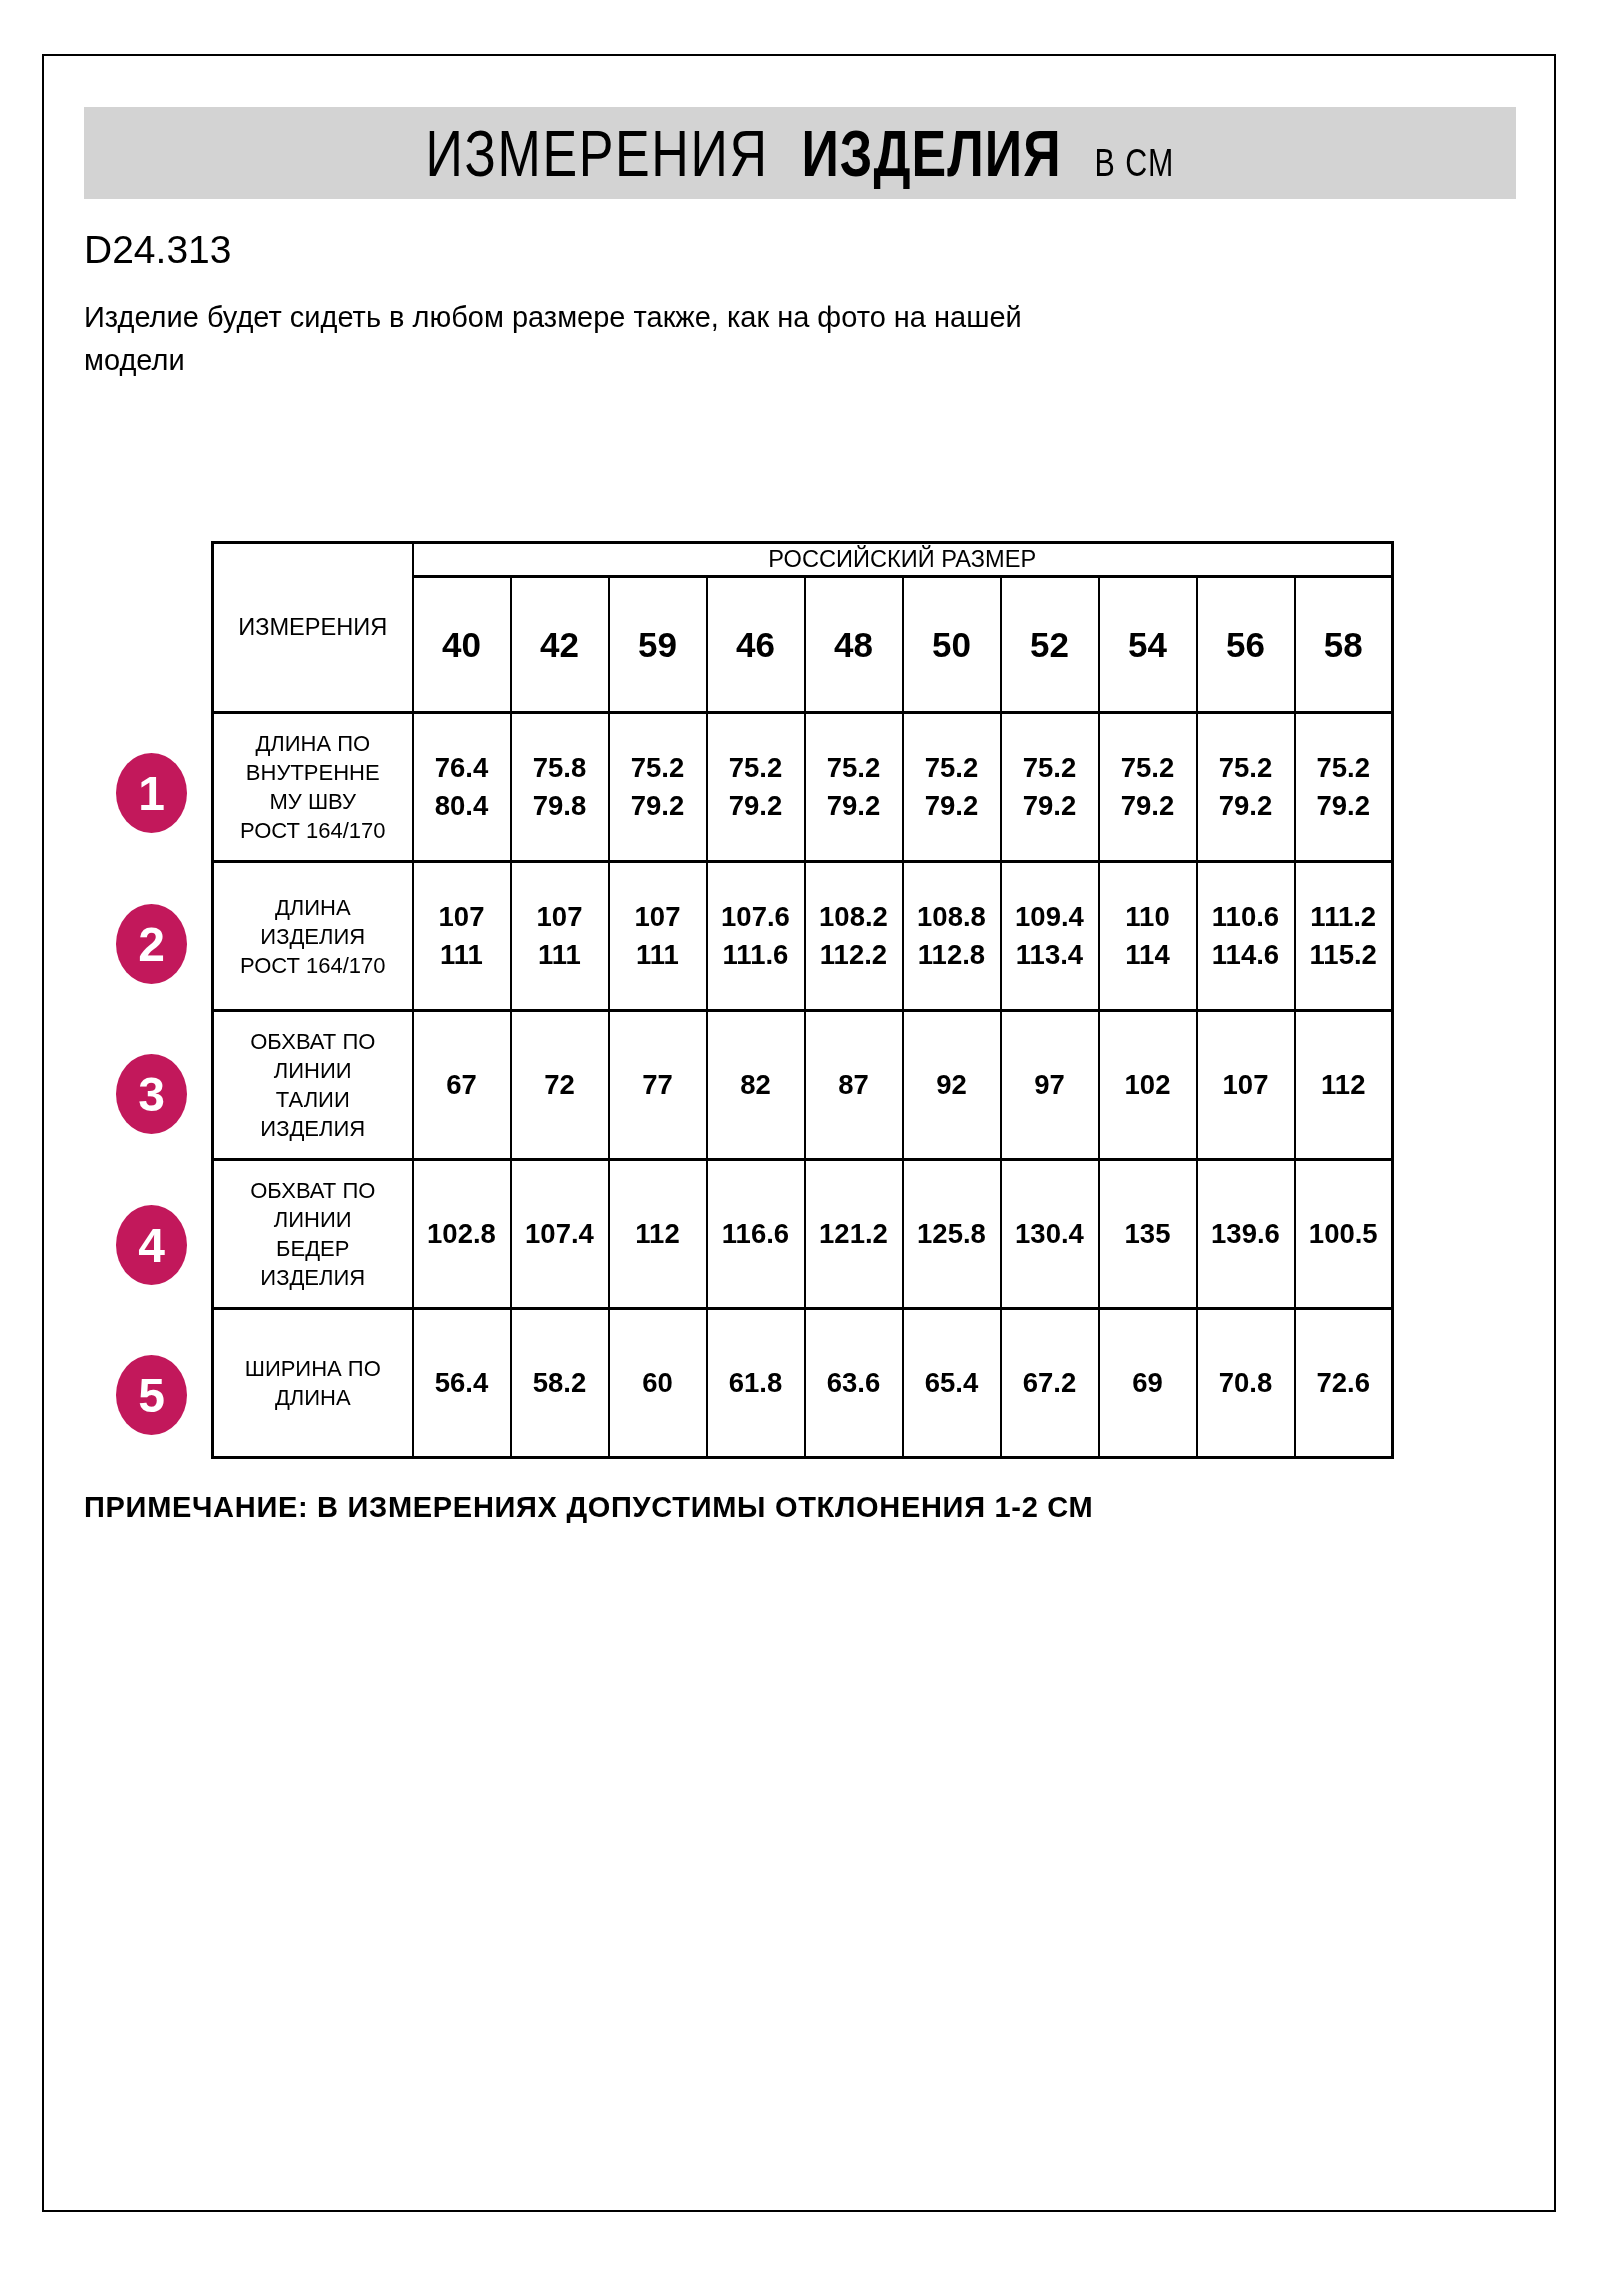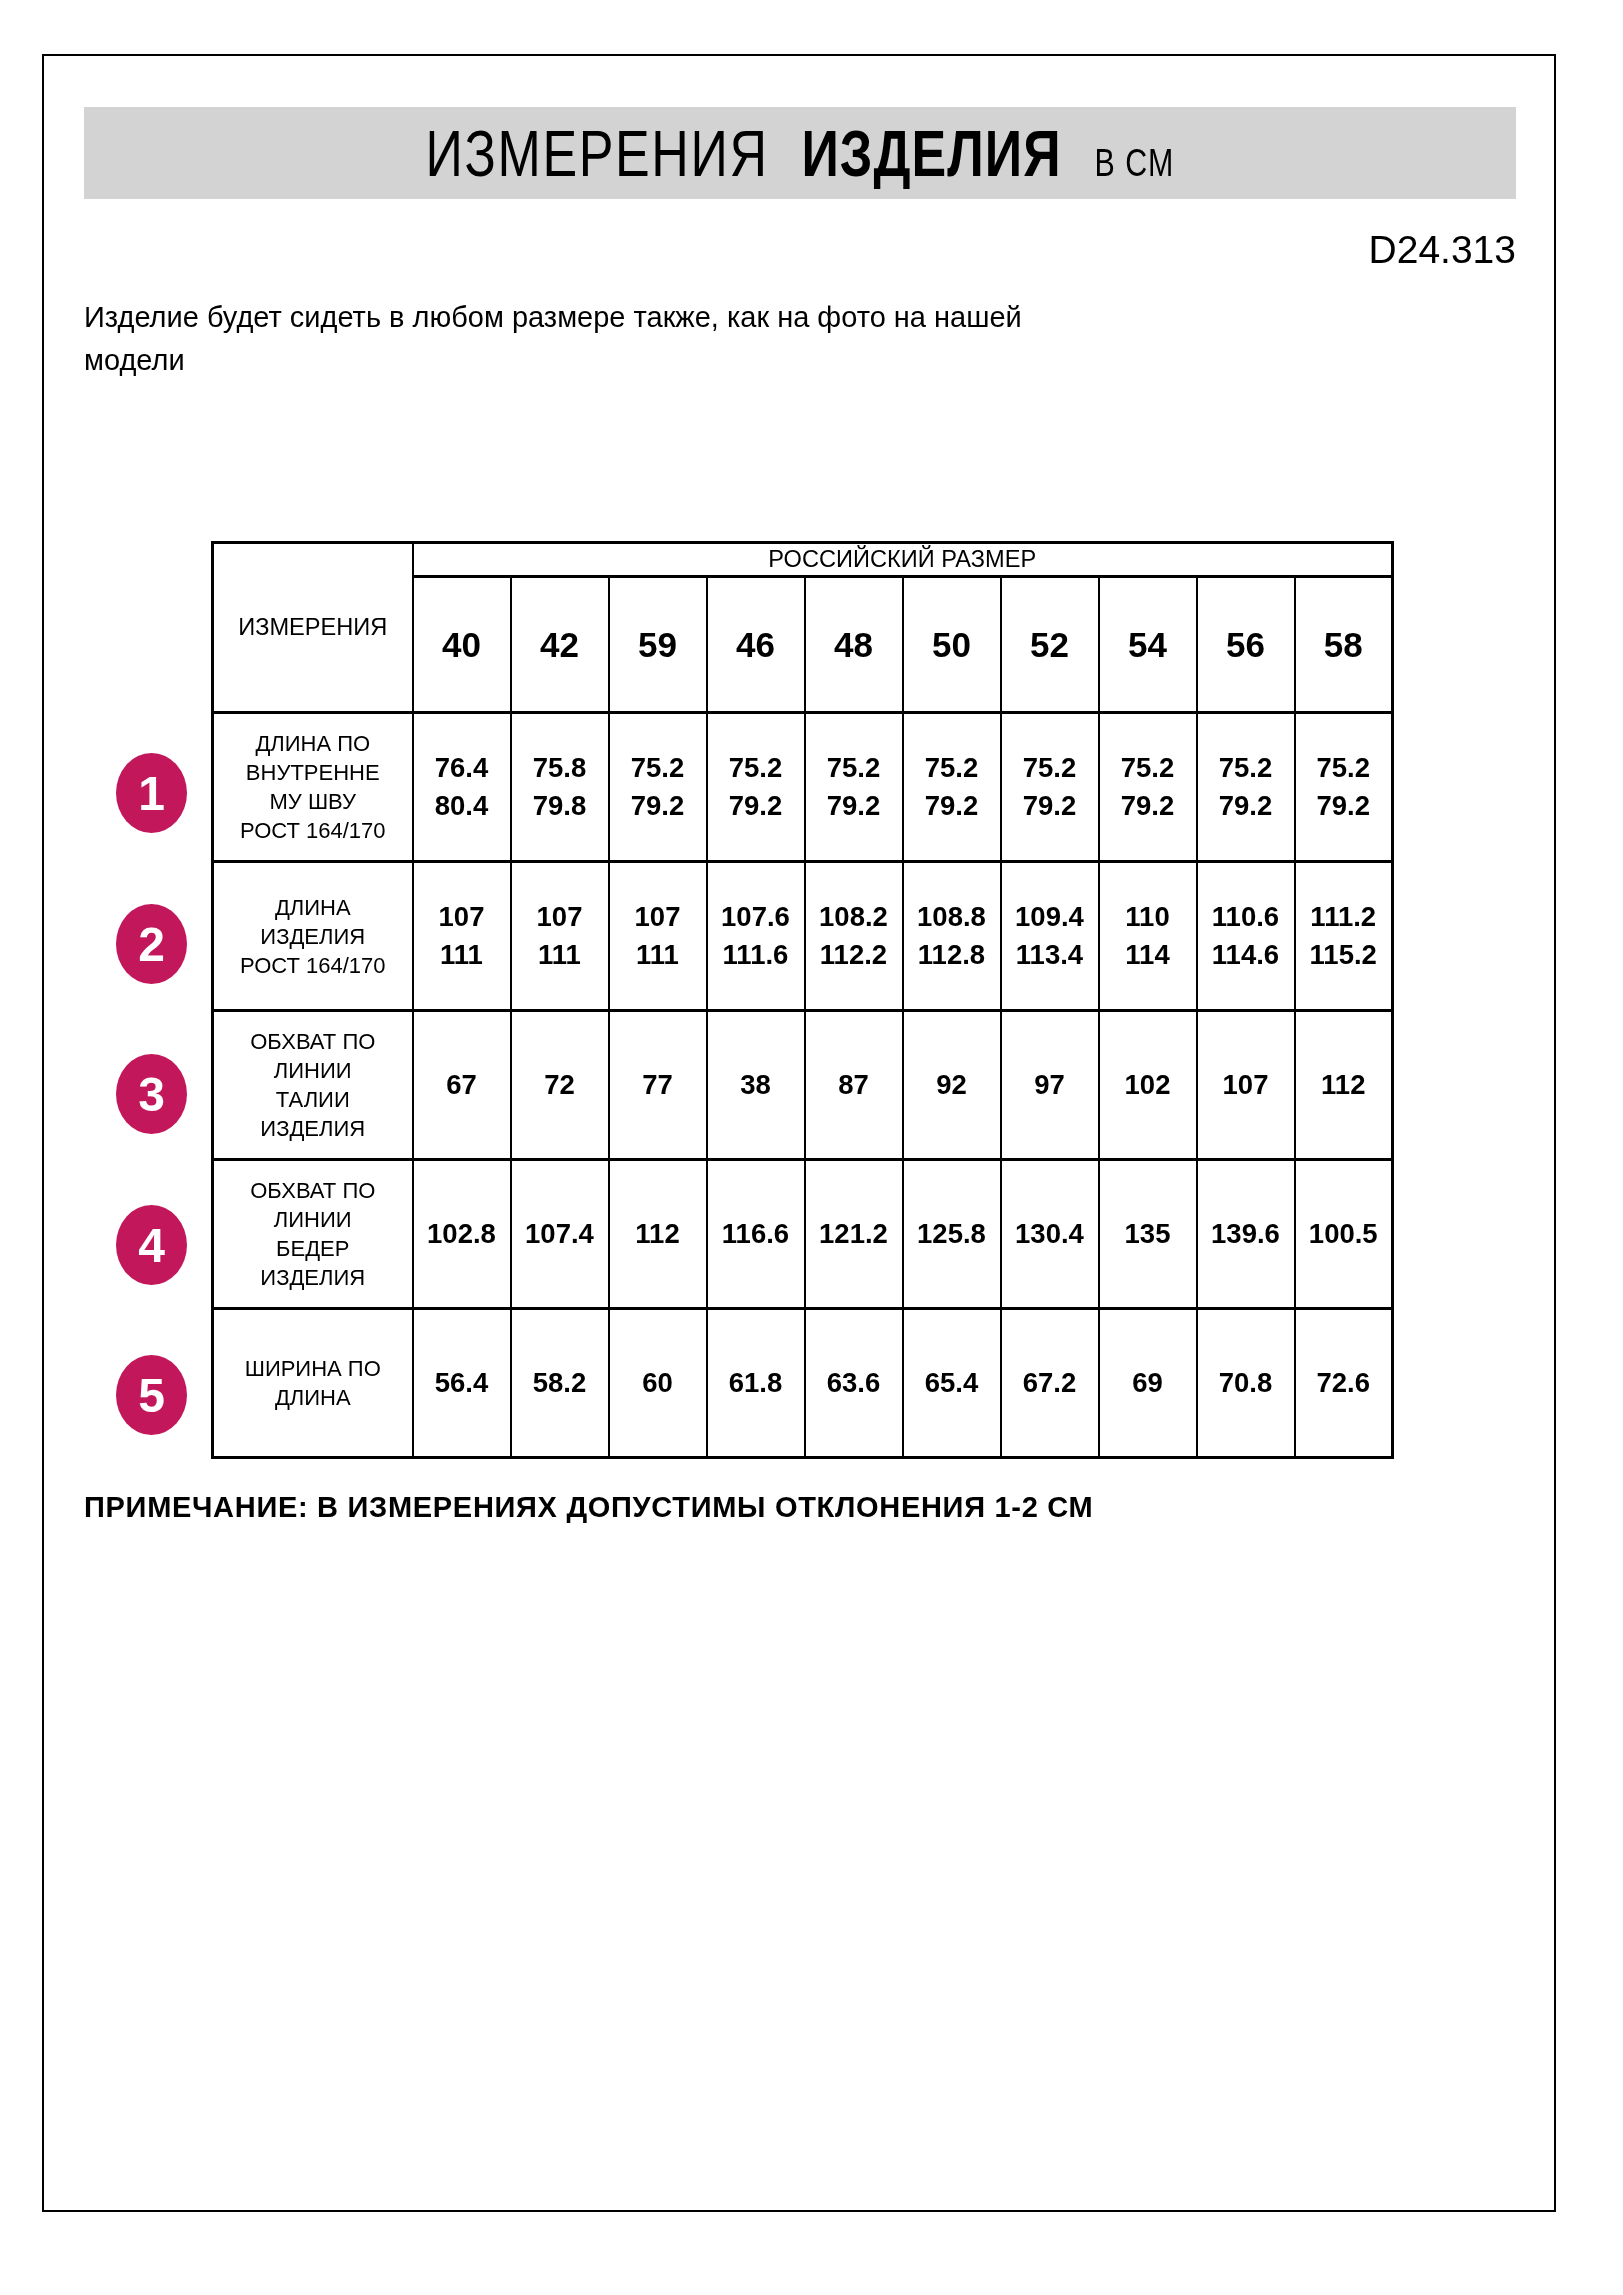--- a/index.html
+++ b/index.html
@@ -24,21 +24,21 @@
   .title-row {
     display:flex; align-items:baseline; gap:41px;
     transform:scaleX(0.8);
     white-space:nowrap;
   }
   .title-word1 { font-size:65px; font-weight:400; letter-spacing:2px; }
   .title-word2 { font-size:65px; font-weight:700; letter-spacing:1.3px; }
   .title-units { font-size:38px; font-weight:400; letter-spacing:1.3px; }
   .model-code {
     position:absolute; left:84px; top:228px; width:1432px;
-    text-align:right; font-size:39px; font-weight:400;
+    text-align:left; font-size:39px; font-weight:400;
   }
   .subtitle {
     position:absolute; left:84px; top:296px; width:1432px;
     text-align:left; font-size:29px; line-height:43px;
     white-space:pre-line;
   }
   table.size-table {
     position:absolute; left:211px; top:541px;
     width:1183px;
     border-collapse:collapse; table-layout:fixed;
@@ -182,21 +182,21 @@
 115.2</td>
   </tr>
   <tr class="data-row">
     <td class="row-label">ОБХВАТ ПО
 ЛИНИИ
 ТАЛИИ
 ИЗДЕЛИЯ</td>
     <td class="val">67</td>
     <td class="val">72</td>
     <td class="val">77</td>
-    <td class="val">38</td>
+    <td class="val">82</td>
     <td class="val">87</td>
     <td class="val">92</td>
     <td class="val">97</td>
     <td class="val">102</td>
     <td class="val">107</td>
     <td class="val">112</td>
   </tr>
   <tr class="data-row">
     <td class="row-label">ОБХВАТ ПО
 ЛИНИИ

